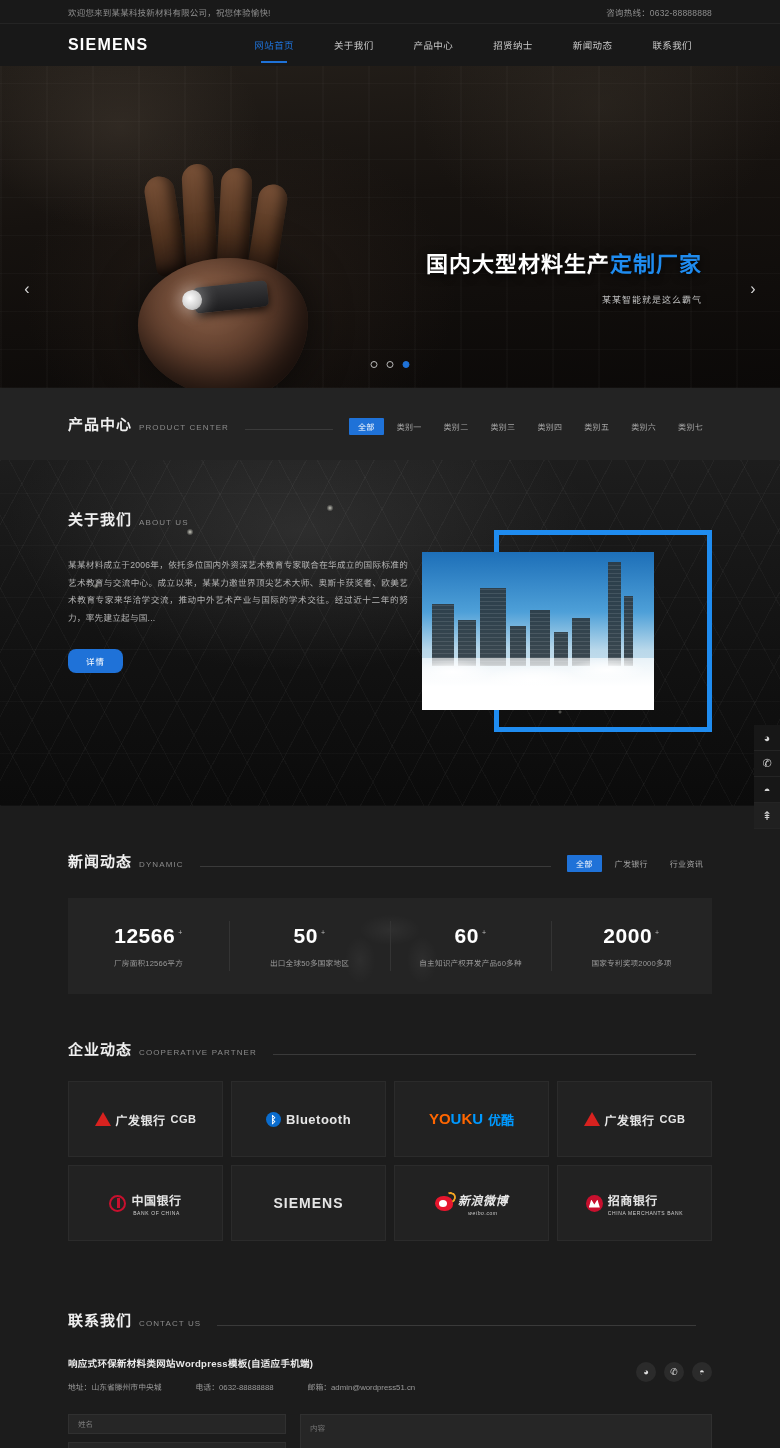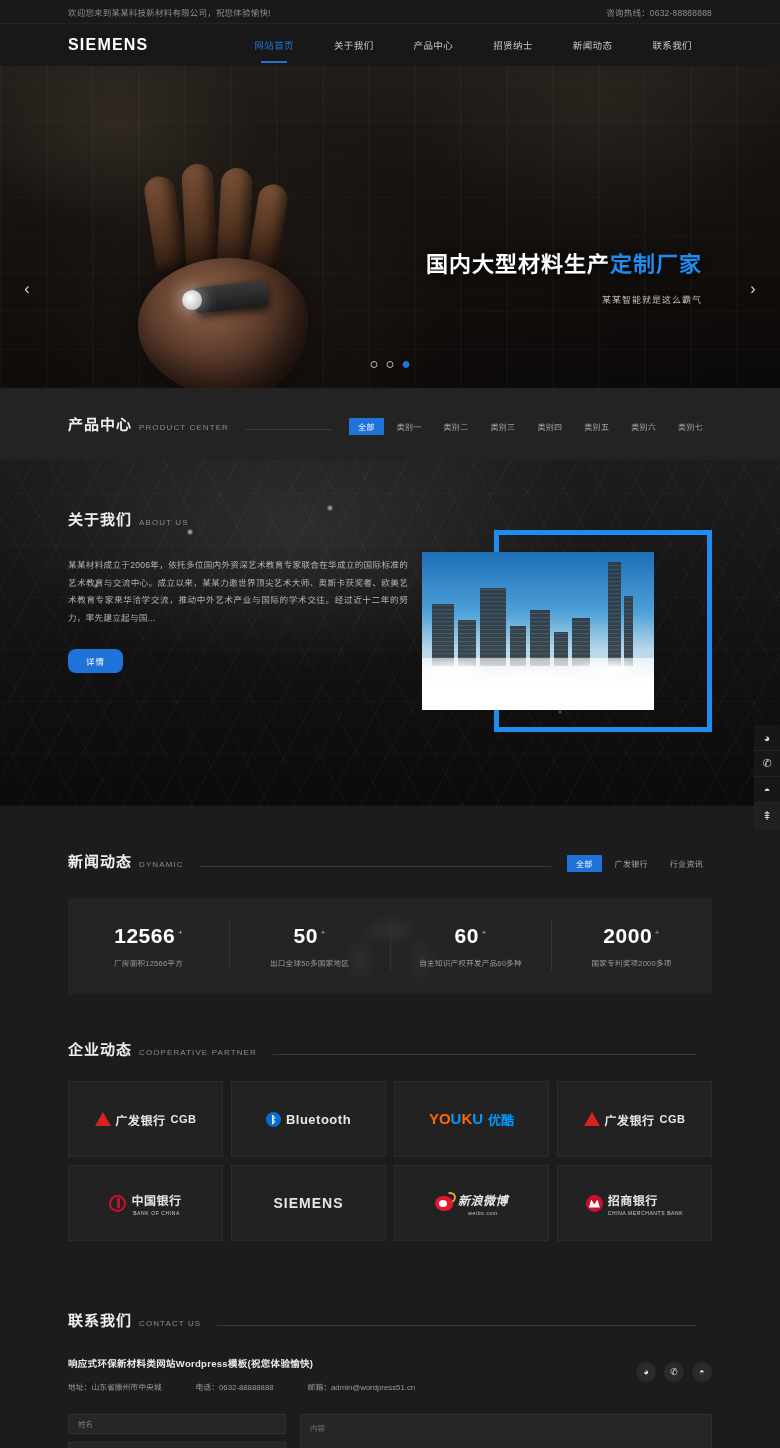--- a/index.html
+++ b/index.html
@@ -507,21 +507,21 @@
     </div>
   </div>
 
   <div class="contact">
     <div class="sec-head">
       <span class="sec-cn">联系我们</span>
       <span class="sec-en">CONTACT US</span>
       <span class="sec-line"></span>
     </div>
     <div class="contact-info">
-      <div class="contact-title">响应式环保新材料类网站Wordpress模板(祝您体验愉快)</div>
+      <div class="contact-title">响应式环保新材料类网站Wordpress模板(自适应手机端)</div>
       <div class="contact-row">
         <span>地址：山东省滕州市中央城</span>
         <span>电话：0632-88888888</span>
         <span>邮箱：admin@wordpress51.cn</span>
       </div>
       <div class="social">
         <span class="soc">◕</span>
         <span class="soc">✆</span>
         <span class="soc">◓</span>
       </div>

